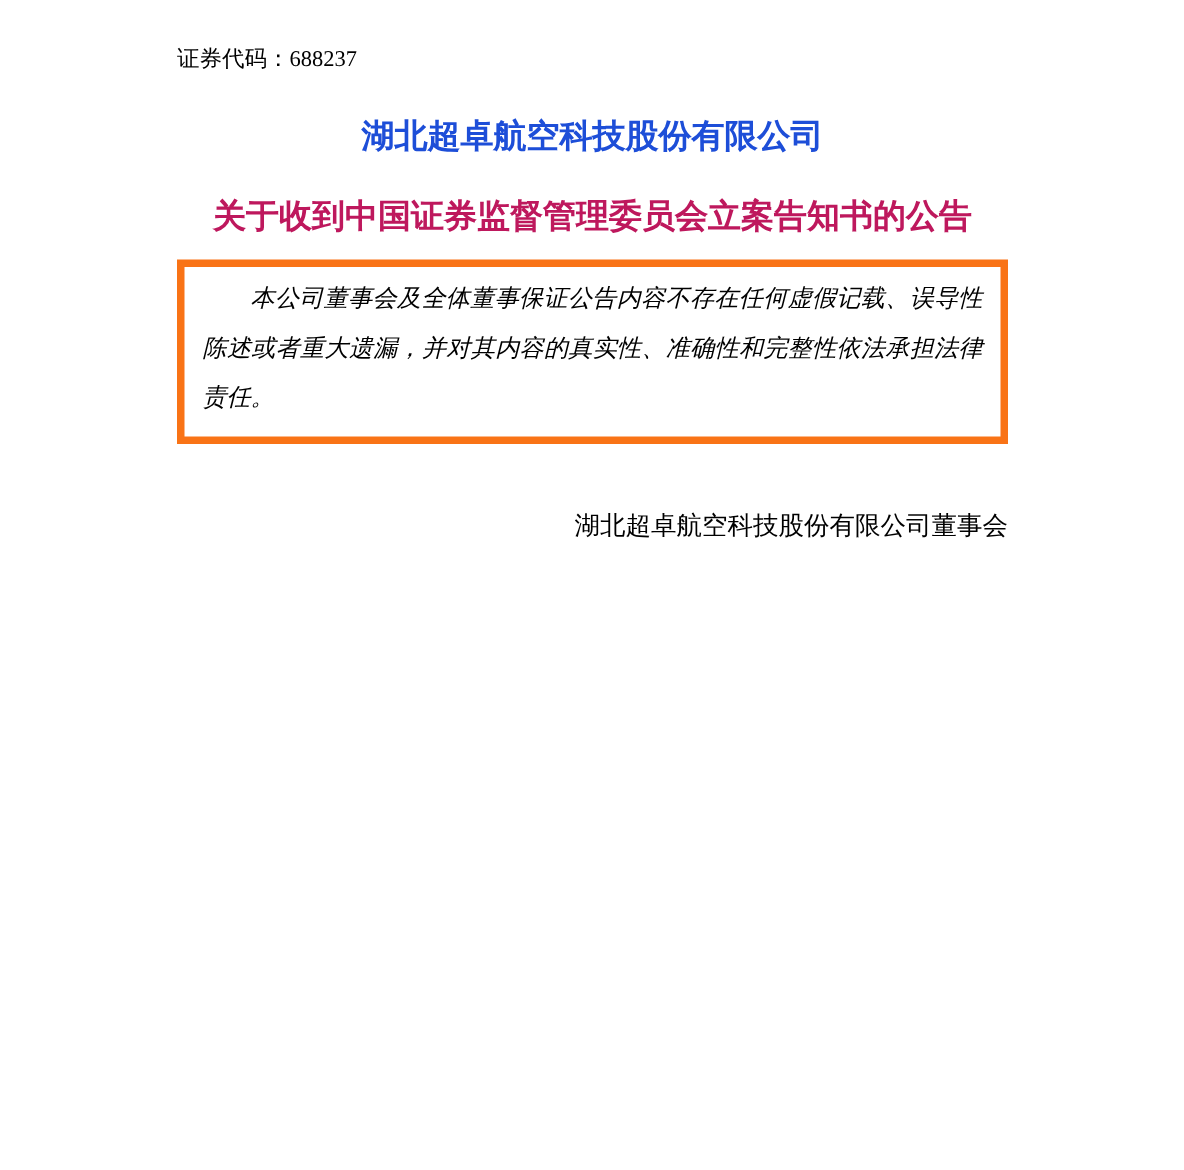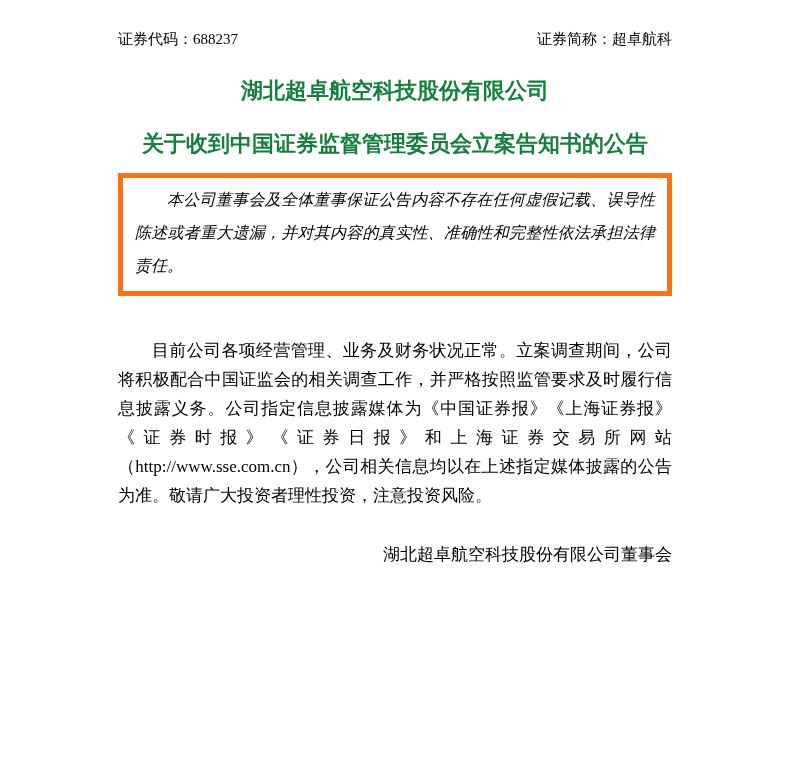--- a/index.html
+++ b/index.html
@@ -58,34 +58,32 @@
     line-height: 29px;
   }
 </style>
 </head>
 <body>
 
 <div class="page">
 
   <div class="doc-header">
     <span>证券代码：688237</span>
-    <span>证券简称：超卓航科</span>
   </div>
 
   <div class="title-block">
-    <div class="title-line first" style="color: #15803d;">湖北超卓航空科技股份有限公司</div>
-    <div class="title-line second" style="color: #15803d;">关于收到中国证券监督管理委员会立案告知书的公告</div>
+    <div class="title-line first" style="color: #1d4ed8;">湖北超卓航空科技股份有限公司</div>
+    <div class="title-line second" style="color: #be185d;">关于收到中国证券监督管理委员会立案告知书的公告</div>
   </div>
 
   <div class="statement-box">
     <p>本公司董事会及全体董事保证公告内容不存在任何虚假记载、误导性陈述或者重大遗漏，并对其内容的真实性、准确性和完整性依法承担法律责任。</p>
   </div>
 
   <div class="doc-body">
-    <p>目前公司各项经营管理、业务及财务状况正常。立案调查期间，公司将积极配合中国证监会的相关调查工作，并严格按照监管要求及时履行信息披露义务。公司指定信息披露媒体为《中国证券报》《上海证券报》《证券时报》《证券日报》和上海证券交易所网站（http://www.sse.com.cn），公司相关信息均以在上述指定媒体披露的公告为准。敬请广大投资者理性投资，注意投资风险。</p>
   </div>
 
   <div class="signature">
     <div class="sig-company">湖北超卓航空科技股份有限公司董事会</div>
 
   </div>
 
 </div>
 
 </body></html>

